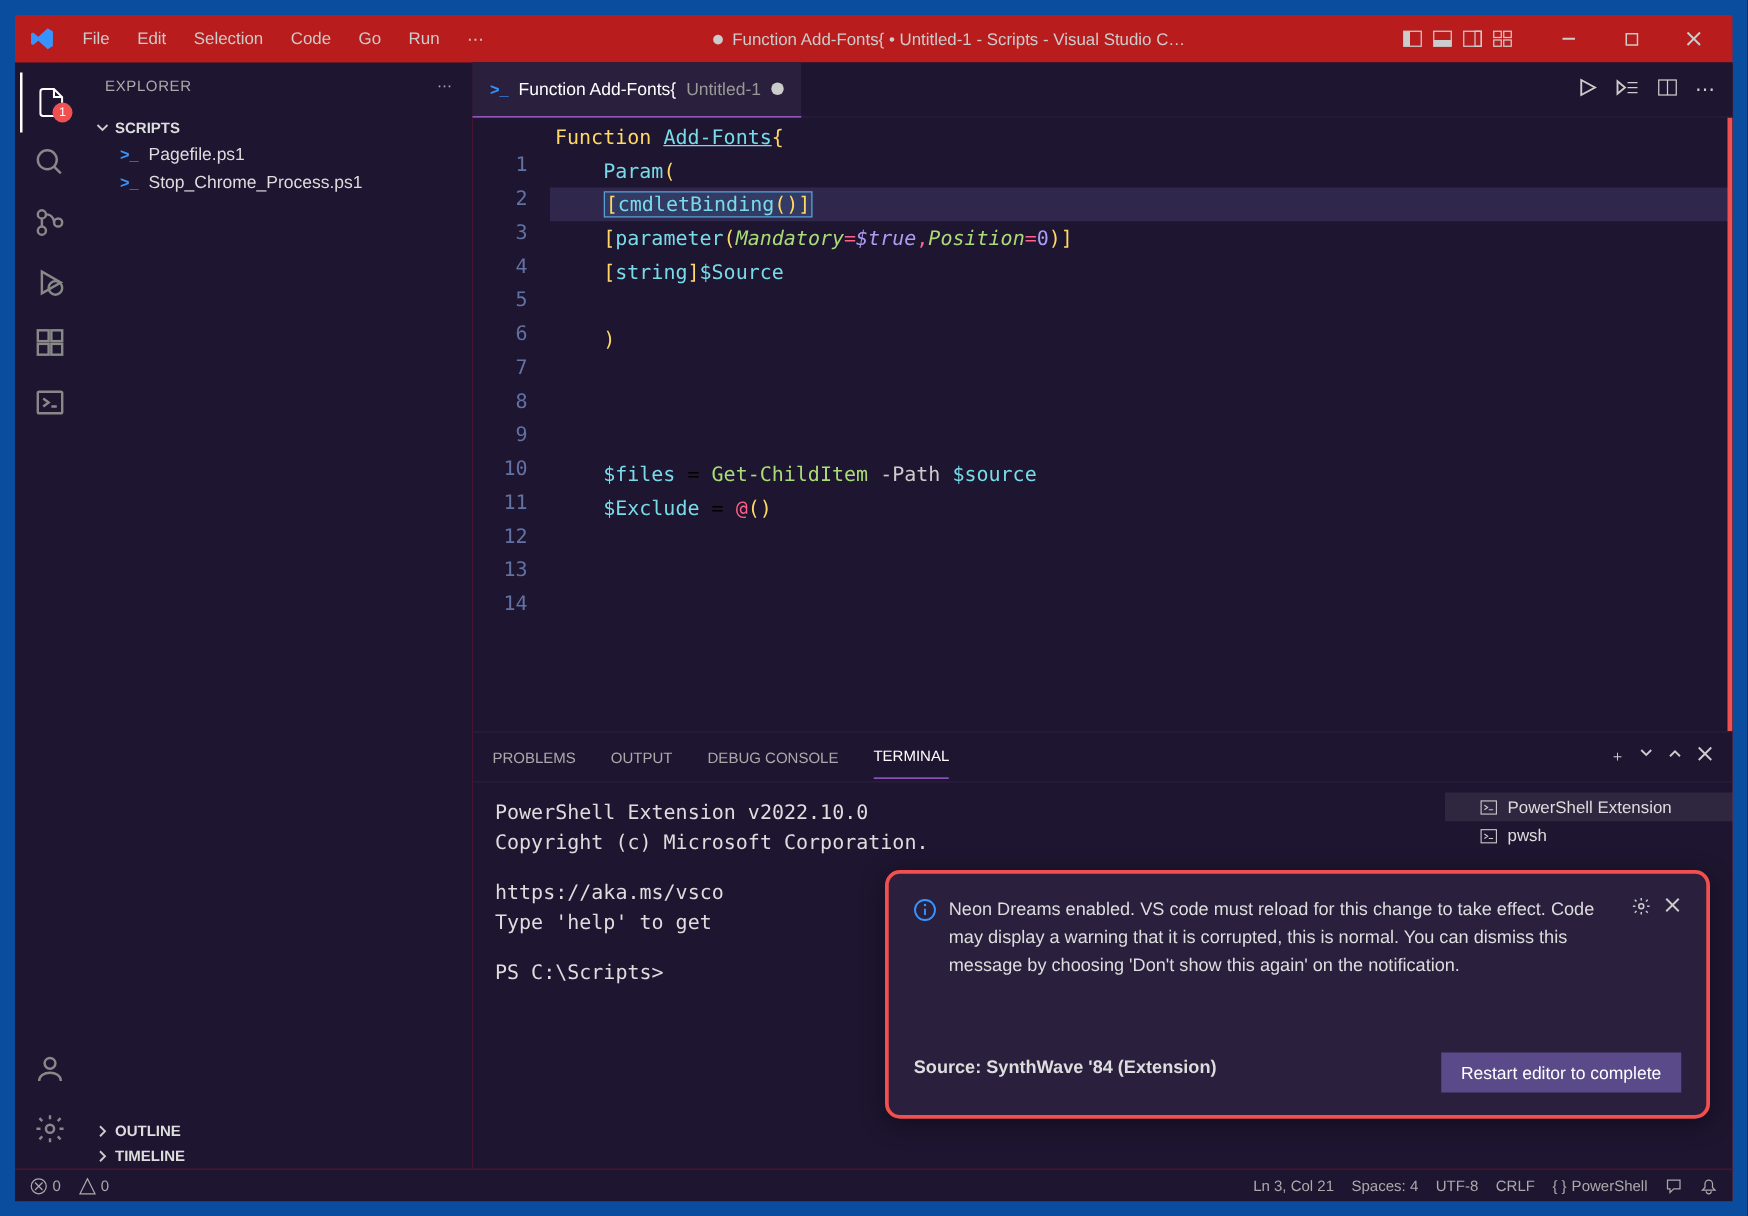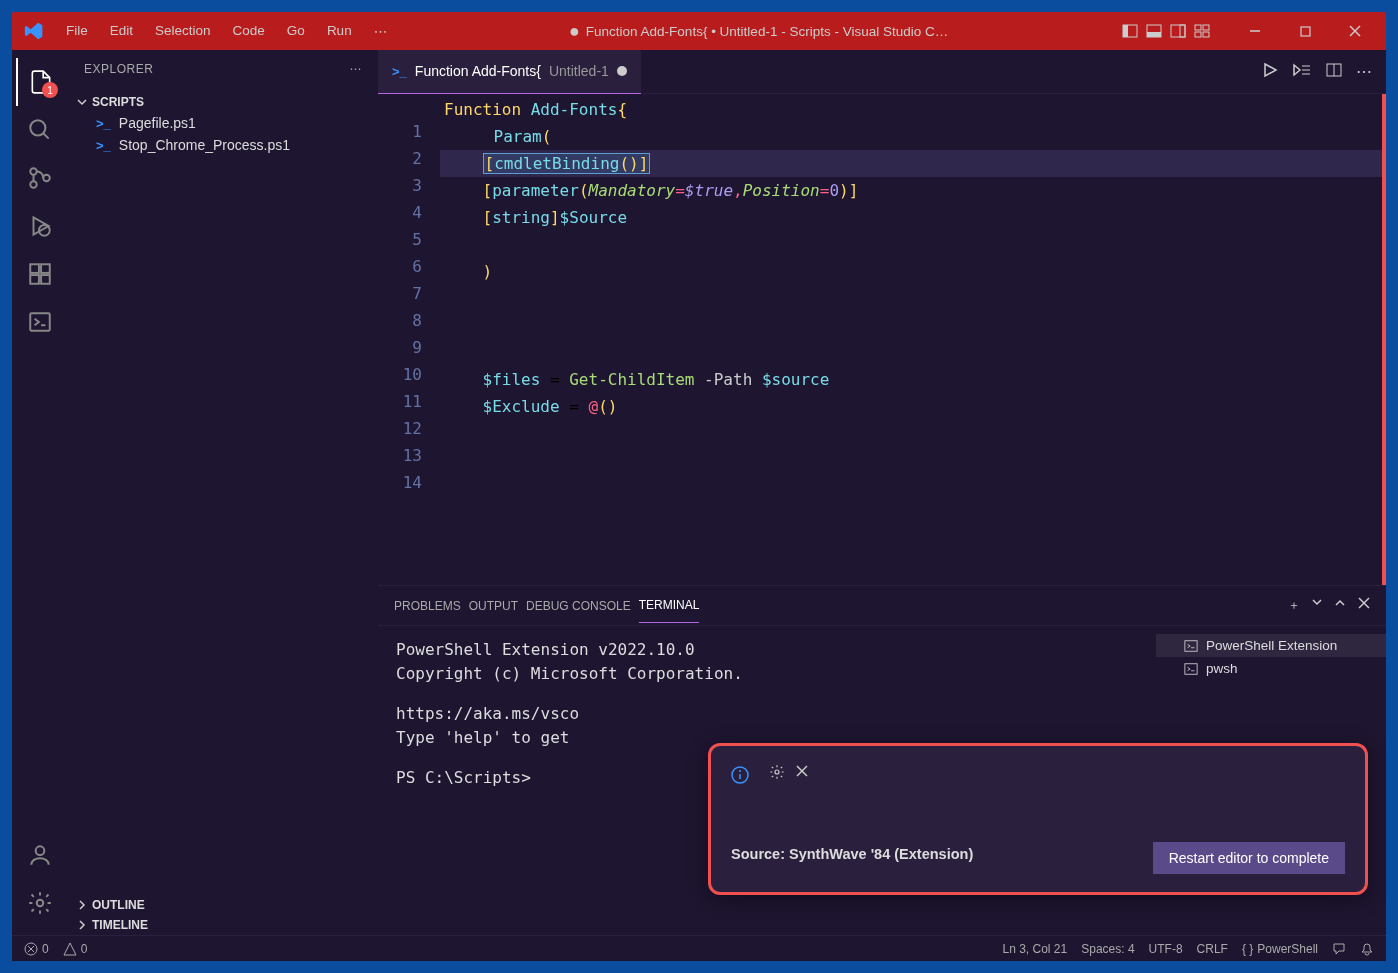--- a/index.html
+++ b/index.html
@@ -106,41 +106,41 @@
   font-family: 'Consolas', monospace; font-size: 16px;
 }
 .gutter { width: 62px; text-align: right; padding-right: 18px; color: #6272a4; padding-top: 24px; }
 .gutter .line-num { height: 27px; line-height: 27px; }
 .code-area { flex: 1; padding-top: 2px; position: relative; }
 .codelens { font-size: 12px; color: #888; padding-left: 4px; height: 22px; }
 .code-line { height: 27px; line-height: 27px; white-space: pre; padding-left: 4px; }
 .code-line.hl { background: rgba(100,100,160,0.25); }
 .selbox { border: 1px solid #5a9fd4; padding: 0 1px; background: rgba(70,130,200,0.2); }
 .kw-func { color: #ffd866; }
-.kw-name { color: #78dce8; }
-.kw-param { color: #78dce8; margin-left: 11px; }
+.kw-name { color: #78dce8; text-decoration: underline; }
+.kw-param { color: #78dce8; }
 .kw-bracket { color: #ffd866; }
 .kw-type { color: #78dce8; }
 .kw-punct { color: #ff6188; }
 .kw-var { color: #78dce8; }
 .kw-attr { color: #a9dc76; font-style: italic; }
 .kw-str { color: #ffd866; }
 .kw-cmd { color: #a9dc76; }
 .kw-flag { color: #ccc; }
 .kw-num { color: #ab9df2; }
 .kw-bool { color: #ab9df2; font-style: italic; }
 .kw-cmt { color: #6272a4; font-style: italic; }
 .kw-arr { color: #ff6188; }
 .panel {
   height: 350px; border-top: 1px solid #2a1f3d;
   display: flex; flex-direction: column;
 }
 .panel-tabs {
   height: 40px; display: flex; align-items: center;
-  padding: 0 16px; gap: 8px; font-size: 12px; color: #aaa;
+  padding: 0 16px; gap: 28px; font-size: 12px; color: #aaa;
   border-bottom: 1px solid #2a1f3d;
 }
 .panel-tab { cursor: pointer; padding: 10px 0; }
 .panel-tab.active { color: #fff; border-bottom: 1px solid #b267e6; }
 .panel-actions { margin-left: auto; display: flex; gap: 12px; color: #ccc; }
 .panel-actions span { cursor: pointer; }
 .panel-body { flex: 1; display: flex; }
 .terminal-output {
   flex: 1; font-family: 'Consolas', monospace; font-size: 16px;
   color: #ddd; padding: 12px 18px; line-height: 1.5;
@@ -477,20 +477,21 @@
 
       <div class="notification">
         <div class="notification-head">
           <span class="notif-icon">
               <svg width="18" height="18" viewBox="0 0 18 18">
                 <circle cx="9" cy="9" r="8" fill="none" stroke="#3794ff" stroke-width="1.5"></circle>
                 <circle cx="9" cy="5" r="1" fill="#3794ff"></circle>
                 <line x1="9" y1="8" x2="9" y2="13" stroke="#3794ff" stroke-width="1.5"></line>
               </svg>
             </span>
+          <div class="notif-body">Neon Dreams enabled. VS code must reload for this change to take effect. Code may display a warning that it is corrupted, this is normal. You can dismiss this message by choosing 'Don't show this again' on the notification.</div>
           <div class="notif-actions">
             <span>
                 <svg width="16" height="16" viewBox="0 0 24 24" fill="none" stroke="#ccc" stroke-width="1.8">
                   <circle cx="12" cy="12" r="3"></circle>
                   <path d="M12 2v3M12 19v3M4.2 4.2l2.1 2.1M17.7 17.7l2.1 2.1M2 12h3M19 12h3M4.2 19.8l2.1-2.1M17.7 6.3l2.1-2.1"></path>
                 </svg>
               </span>
             <span>
                 <svg width="14" height="14">
                   <line x1="2" y1="2" x2="12" y2="12" stroke="#ccc" stroke-width="1.5"></line>

